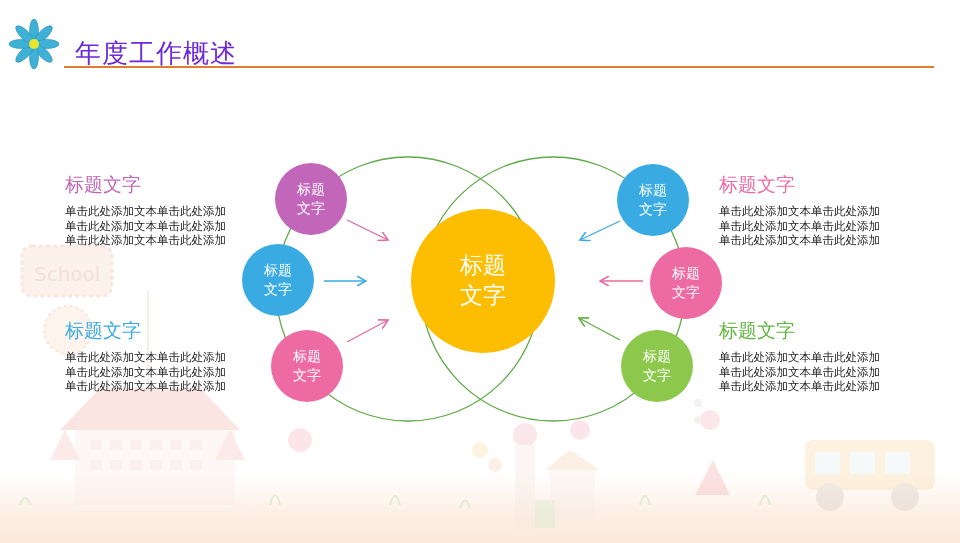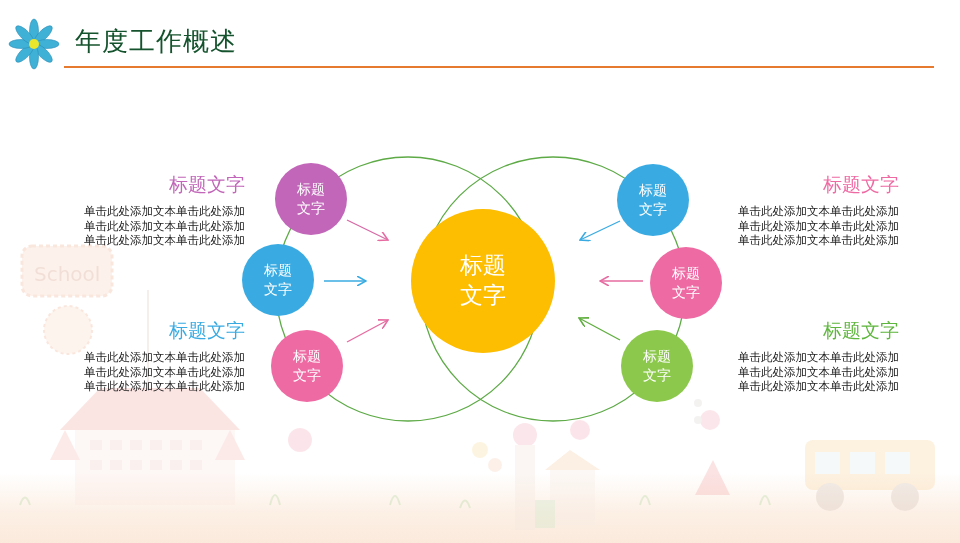--- a/index.html
+++ b/index.html
@@ -1,30 +1,30 @@
 <!DOCTYPE html>
 <html><head>
 <meta charset="utf-8">
 <style>
   html, body { margin: 0; padding: 0; }
   body { width: 960px; height: 543px; position: relative; overflow: hidden; background: #ffffff;
          font-family: "DejaVu Sans", "Liberation Sans", sans-serif; }
   .bg-ground { position: absolute; left: 0; right: 0; bottom: 0; height: 70px;
                background: linear-gradient(to bottom, rgba(253,240,228,0) 0%, #fcefe4 60%, #fbeadc 100%); }
   .bg-deco { position: absolute; opacity: 0.35; }
-  .title { position: absolute; left: 75px; top: 24px; font-size: 26px; color: #14532d; letter-spacing: 1px;
+  .title { position: absolute; left: 75px; top: 36px; font-size: 26px; color: #6d28d9; letter-spacing: 1px;
            font-family: "DejaVu Serif", "Liberation Serif", serif; }
   .title-rule { position: absolute; left: 64px; top: 66px; width: 870px; height: 2px; background: #e67a2e; }
   .logo { position: absolute; left: 8px; top: 18px; width: 52px; height: 52px; }
   svg.diagram { position: absolute; left: 0; top: 0; }
   .node { position: absolute; border-radius: 50%; color: #fff; display: flex; flex-direction: column;
           align-items: center; justify-content: center; text-align: center; line-height: 1.35; }
   .node.small { width: 72px; height: 72px; font-size: 14px; }
   .node.big { width: 144px; height: 144px; font-size: 23px; line-height: 1.3; }
-  .block { position: absolute; width: 180px; text-align: right; }
+  .block { position: absolute; width: 180px; text-align: left; }
   .block .head { font-size: 19px; margin-bottom: 6px; }
   .block .line { font-size: 11.5px; color: #222; line-height: 14.5px; white-space: nowrap; font-family: Liberation Serif, serif; }
 </style>
 </head>
 <body>
 
 <div class="bg-ground"></div>
 <svg class="bg-deco" width="960" height="543" style="left:0;top:0;">
 
   <rect x="22" y="246" width="90" height="50" rx="10" fill="#f9d9c8" stroke="#f0b9a0" stroke-width="3" stroke-dasharray="4 3"></rect>

